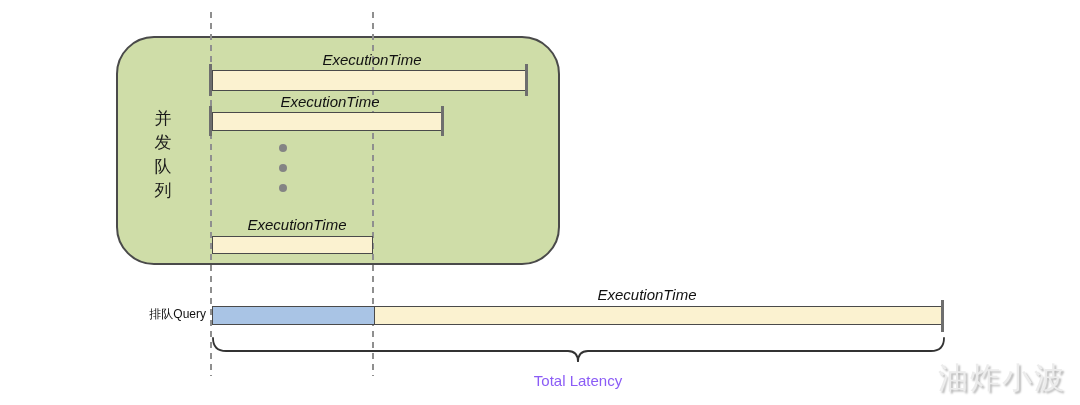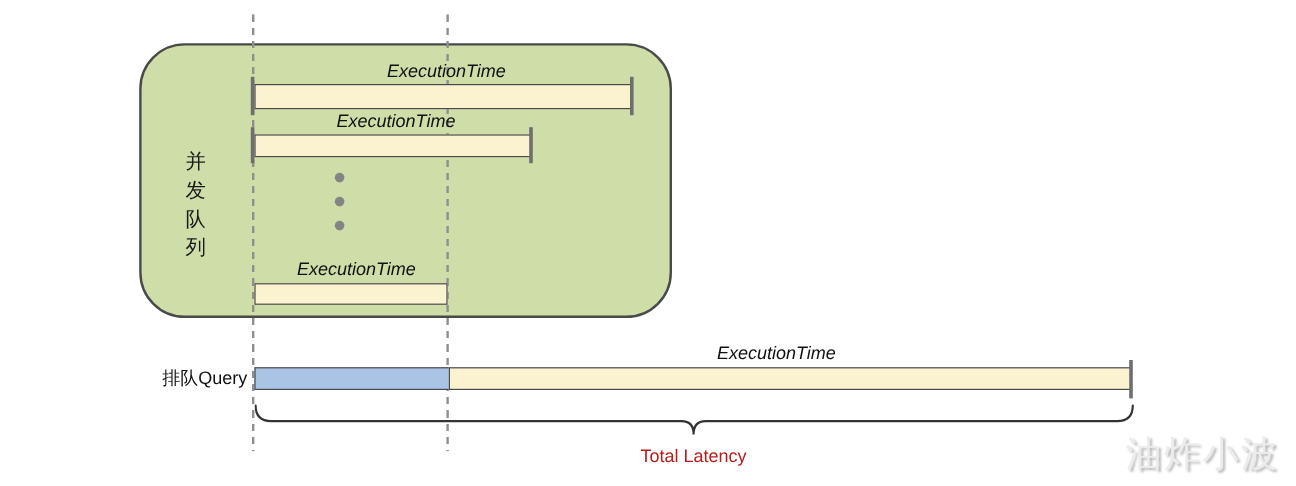--- a/index.html
+++ b/index.html
@@ -28,21 +28,20 @@
 
   
   .v-label {
     left: 153px; top: 107px;
     width: 20px;
     font-size: 17px;
     line-height: 24px;
     color: #1a1a1a;
     word-break: break-all;
     text-align: center;
-    margin-top: 16px;
   }
 
   
   .dash-line {
     top: 12px;
     width: 2px; height: 364px;
     background: repeating-linear-gradient(to bottom, #8f8f8f 0 6px, transparent 6px 11px);
   }
   .dash-1 { left: 210px; }
   .dash-2 { left: 372px; }
@@ -89,21 +88,21 @@
   }
   .dot-1 { top: 144px; }
   .dot-2 { top: 164px; }
   .dot-3 { top: 184px; }
 
   
   .row-label {
     left: 98px; top: 306px;
     width: 108px;
     text-align: right;
-    font-size: 15px;
+    font-size: 12px;
     color: #111111;
     white-space: nowrap;
   }
   .queued-bar {
     left: 212px; top: 306px;
     width: 164px; height: 19px;
     background: #a9c4e5;
     border: 1.5px solid #4a4a4a;
     box-sizing: border-box;
   }
@@ -119,21 +118,21 @@
   .cap-bottom-r { left: 941px; top: 300px; }
 
   
   .brace-svg { left: 212px; top: 336px; width: 733px; height: 28px; }
 
   .total-label {
     left: 488px; top: 372px;
     width: 180px;
     text-align: center;
     font-size: 15px;
-    color: #b91c1c;
+    color: #8b5cf6;
     white-space: nowrap;
   }
 
   
   .watermark {
     left: 938px; top: 358px;
     font-size: 30px;
     color: #ececec;
     text-shadow: 2px 2px 2px #b8b8b8;
     white-space: nowrap;

